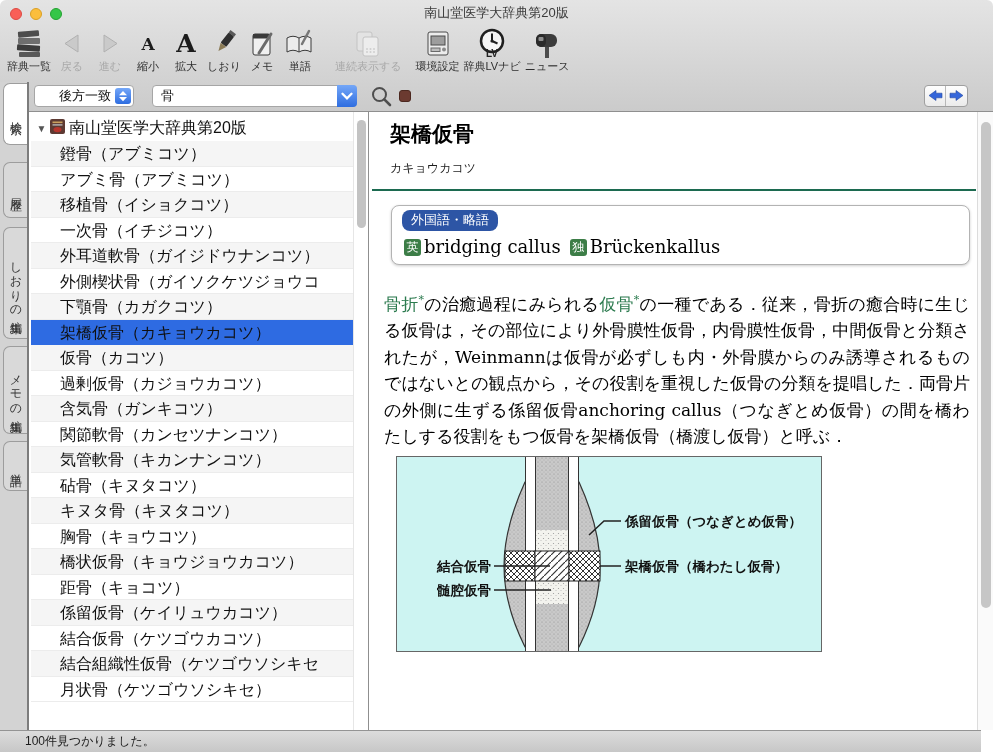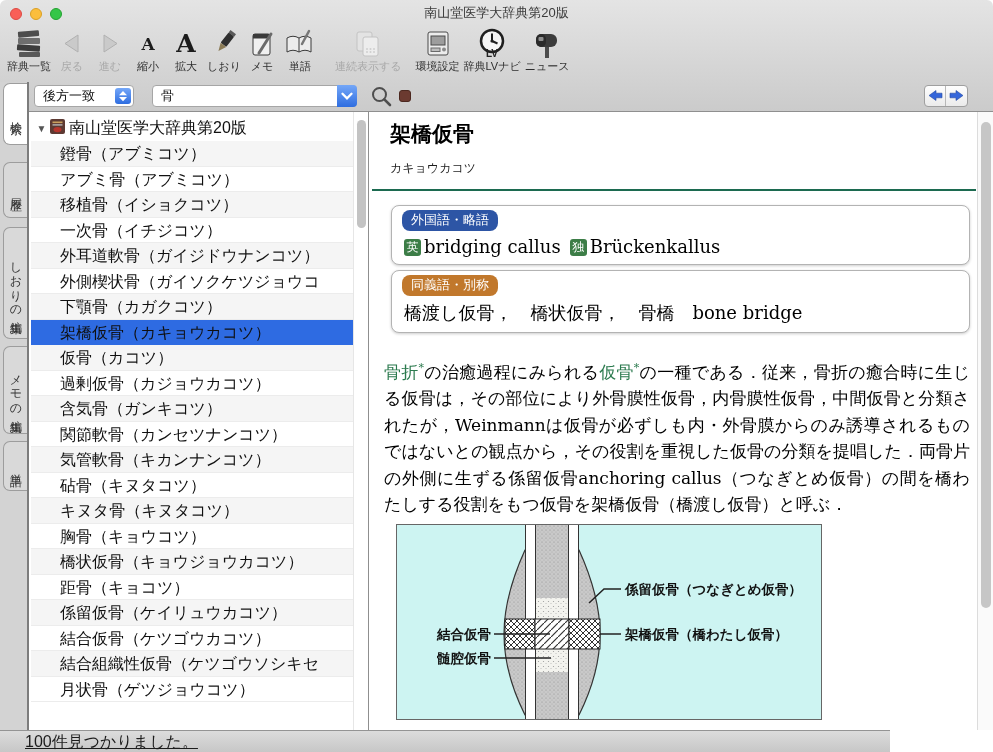--- a/index.html
+++ b/index.html
@@ -23,21 +23,21 @@
   .tb-item { display:flex; flex-direction:column; align-items:center; margin:0 2px; cursor:default; }
   .tb-item .tb-icon { width:34px; height:34px; }
   .tb-item .tb-label { font-size:11px; color:#2e2e2e; white-space:nowrap; margin-top:-2px; }
   .tb-item.disabled .tb-label { color:#a8a8a8; }
   .tb-item:nth-child(9)  { margin-left:16px; }
   .tb-item:nth-child(10) { margin-left:12px; }
 
   
   .searchrow { height:31px; display:flex; align-items:center; padding-left:34px; }
   .popup { position:relative; width:100px; height:22px; background:#fff; border:1px solid #a6a6a6;
-           border-radius:4px; display:flex; align-items:center; padding-left:8px; font-size:13px; color:#111; }
+           border-radius:4px; display:flex; align-items:center; padding-left:24px; font-size:13px; color:#111; }
   .popup .stepper { position:absolute; right:2px; top:2px; width:16px; height:16px;
            background:linear-gradient(#74a7f8,#2e6de0); border-radius:3px; }
   .combo { position:relative; margin-left:18px; width:205px; height:22px; background:#fff;
            border:1px solid #a6a6a6; border-radius:4px; display:flex; align-items:center; }
   .combo input { border:none; outline:none; background:transparent; flex:1; font-size:13px; padding-left:8px;
            font-family:"Liberation Sans","DejaVu Sans",sans-serif; color:#111; }
   .combo .dd { width:20px; height:22px; margin:-1px -1px -1px 0;
            background:linear-gradient(#74a7f8,#2e6de0); border-radius:0 4px 4px 0;
            display:flex; align-items:center; justify-content:center; }
   .mag { margin-left:12px; width:24px; height:24px; }
@@ -100,23 +100,23 @@
                font-size:17px; line-height:26.5px; text-align:justify; color:#000; }
   .green-link { color:#2b7a4e; cursor:pointer; }
   .body-para sup { font-size:11px; }
   .figure { margin:6px 0 0 26px; width:426px; height:196px; border:1px solid #666;
             background:#cdf4f2; overflow:hidden; }
   .cscroll { position:absolute; right:0; top:0; width:16px; height:100%; background:#fafafa;
              border-left:1px solid #dcdcdc; }
   .cthumb { position:absolute; left:3px; top:10px; width:10px; height:486px; background:#c6c6c6; border-radius:5px; }
 
   
-  .statusbar { position:absolute; left:0; top:730px; width:890px; height:22px;
+  .statusbar { position:absolute; left:0; top:730px; width:981px; height:22px;
                background:linear-gradient(#dcdcdc,#c7c7c7); border-top:1px solid #949494;
-               font-size:16px; color:#1c1c1c; line-height:21px; padding-left:25px;text-decoration:underline; }
+               font-size:12px; color:#1c1c1c; line-height:21px; padding-left:25px; }
 </style>
 </head>
 <body>
 
 <div class="chrome">
   <div class="titlebar">
     <div class="lights">
       <div class="light red"></div>
       <div class="light yellow"></div>
       <div class="light green"></div>
@@ -305,42 +305,38 @@
       <div class="lrow">関節軟骨（カンセツナンコツ）</div>
       <div class="lrow">気管軟骨（キカンナンコツ）</div>
       <div class="lrow">砧骨（キヌタコツ）</div>
       <div class="lrow">キヌタ骨（キヌタコツ）</div>
       <div class="lrow">胸骨（キョウコツ）</div>
       <div class="lrow">橋状仮骨（キョウジョウカコツ）</div>
       <div class="lrow">距骨（キョコツ）</div>
       <div class="lrow">係留仮骨（ケイリュウカコツ）</div>
       <div class="lrow">結合仮骨（ケツゴウカコツ）</div>
       <div class="lrow">結合組織性仮骨（ケツゴウソシキセ</div>
-      <div class="lrow">月状骨（ゲツジョウコツ）</div>
+      <div class="lrow">月状骨（ケツゴウソシキセ）</div>
     </div>
   <div class="lscroll">
     <div class="lthumb"></div>
   </div>
 </div>
 
 <div class="content">
   <div class="entry-head">
     <div class="headword">架橋仮骨</div>
     <div class="reading">カキョウカコツ</div>
   </div>
   <div class="rule"></div>
 
   <div class="boxes">
     <div class="infobox">
       <span class="badge blue">外国語・略語</span>
       <div class="box-line"><span class="langbadge">英</span>bridging callus<span class="langbadge second">独</span>Brückenkallus</div>
-    </div>
-    <div class="infobox">
-      <span class="badge orange">同義語・別称</span>
-      <div class="box-line">橋渡し仮骨，　橋状仮骨，　骨橋　bone bridge</div>
     </div>
   </div>
 
   <div class="body-para"><span class="green-link">骨折</span><sup class="green-link">*</sup>の治癒過程にみられる<span class="green-link">仮骨</span><sup class="green-link">*</sup>の一種である．従来，骨折の癒合時に生じる仮骨は，その部位により外骨膜性仮骨，内骨膜性仮骨，中間仮骨と分類されたが，Weinmannは仮骨が必ずしも内・外骨膜からのみ誘導されるものではないとの観点から，その役割を重視した仮骨の分類を提唱した．両骨片の外側に生ずる係留仮骨anchoring callus（つなぎとめ仮骨）の間を橋わたしする役割をもつ仮骨を架橋仮骨（橋渡し仮骨）と呼ぶ．</div>
 
   <div class="figure">
     <svg width="426" height="196" viewBox="0 0 426 196" font-family="'Liberation Sans','DejaVu Sans',sans-serif">
       <defs>
         <pattern id="stip" width="4" height="4" patternUnits="userSpaceOnUse">
           <rect width="4" height="4" fill="#c9c9c9"></rect>

